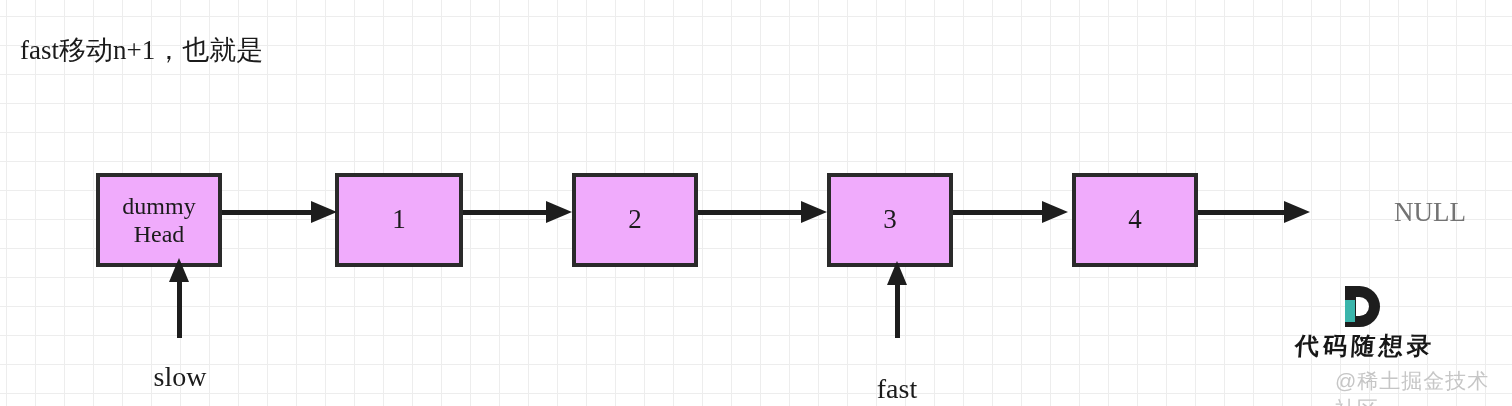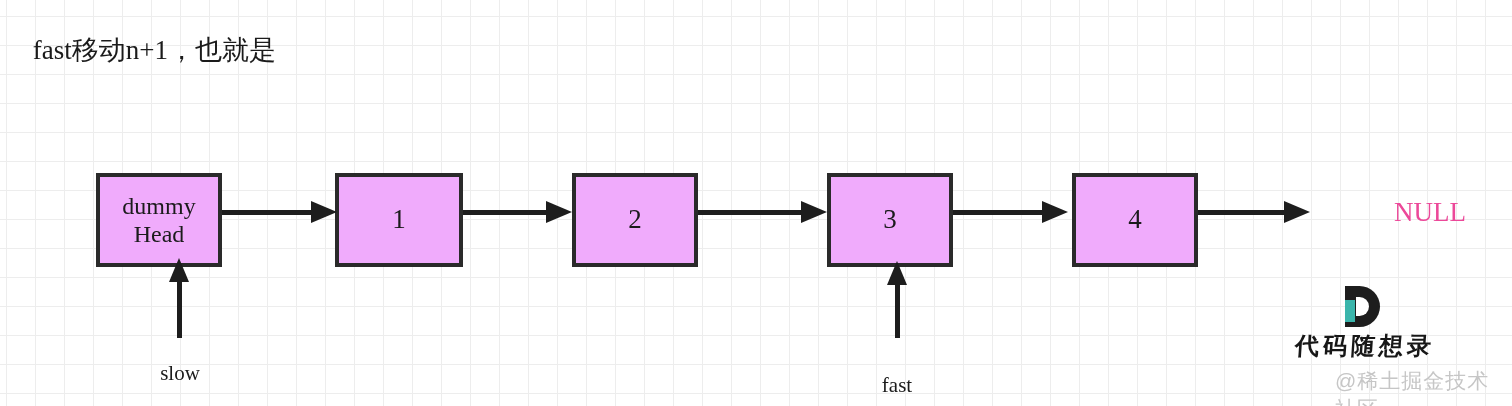--- a/index.html
+++ b/index.html
@@ -19,21 +19,21 @@
       linear-gradient(to bottom, var(--grid) 1px, transparent 1px);
     background-size:29px 29px;
     background-position:6px 16px;
     color:#1c1c1c;
   }
   .abs{position:absolute;}
 
   
   .annotation{
     left:20px; top:33px; width:256px;
-    text-align:right;
+    text-align:left;
     font-size:27px; line-height:35px;
     color:#1b1b1b;
   }
 
   
   .node{
     top:173px; height:94px;
     background:#f0abfc;
     border:4px solid #2a2a2a;
     display:flex; flex-direction:column;
@@ -60,25 +60,25 @@
   .shaft-v{width:5px; background:var(--line);}
   .head-up{
     width:0; height:0;
     border-left:10px solid transparent;
     border-right:10px solid transparent;
     border-bottom:24px solid var(--line);
   }
 
   .null-label{
     left:1375px; top:197px; width:110px;
-    font-size:27px; text-align:center; color:#ec4899;
+    font-size:27px; text-align:center; color:#737373;
   }
   .pointer-label{
     width:100px; top:361px;
-    font-size:21px; text-align:center; color:#1b1b1b;
+    font-size:28px; text-align:center; color:#1b1b1b;
   }
   .slow-label{left:130px;}
   .fast-label{left:847px;margin-top:12px;}
 
   
   .dlogo{left:1345px; top:286px; width:38px; height:41px;}
   .dlogo .body{
     position:absolute; left:0; top:0; width:35px; height:41px;
     background:#1d1d1d; border-radius:0 21px 21px 0;
   }

